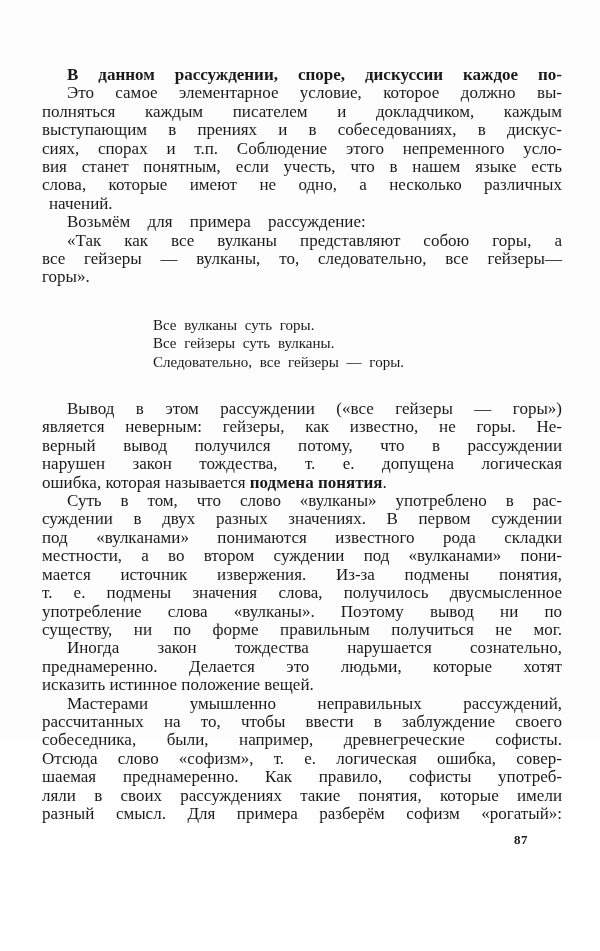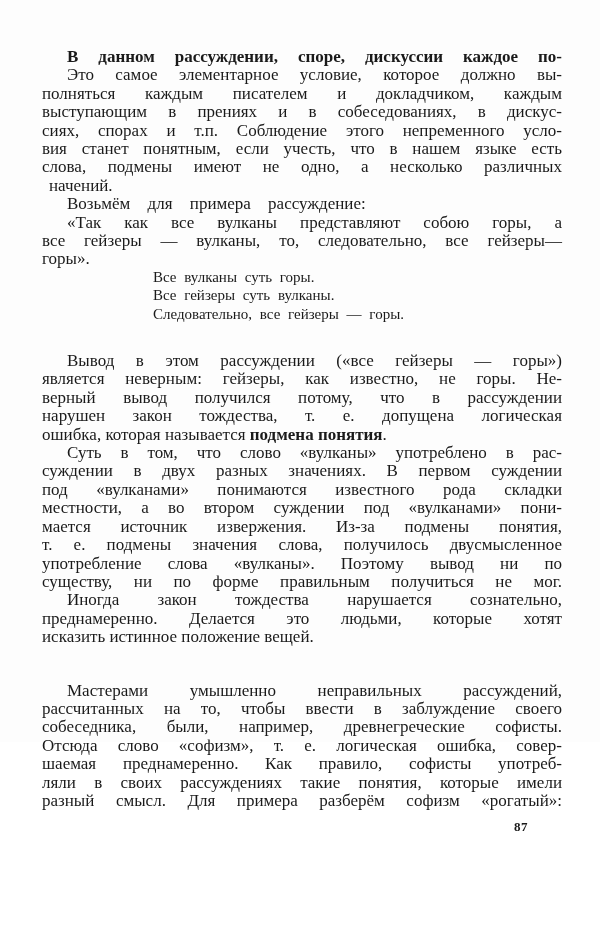--- a/index.html
+++ b/index.html
@@ -4,21 +4,21 @@
 <style>
   html, body { margin: 0; padding: 0; }
   body {
     width: 600px; height: 951px;
     background: #ffffff;
     font-family: "Liberation Serif", "DejaVu Serif", serif;
   }
   .page {
     width: 600px; height: 742px;
     box-sizing: border-box;
-    padding: 48px 38px 0 42px;
+    padding: 66px 38px 0 42px;
     background: #fdfdfd;
     color: #1a1a1a;
     font-size: 17px;
     line-height: 18.4px;
   }
   .line { min-height: 18.4px; }
   .j { text-align: justify; text-align-last: justify; }
   .b { font-weight: bold; text-align: right; }
   .q {
     margin-left: 111px;
@@ -38,46 +38,46 @@
 <body>
 
 <div class="page" style="background: rgb(253, 253, 253); color: rgb(26, 26, 26);">
   <div id="text-block">
       <div class="line j b" style="text-indent: 25px;">В данном рассуждении, споре, дискуссии каждое по-</div>
       <div class="line j" style="text-indent: 25px;">Это самое элементарное условие, которое должно вы-</div>
       <div class="line j">полняться каждым писателем и докладчиком, каждым</div>
       <div class="line j">выступающим в прениях и в собеседованиях, в дискус-</div>
       <div class="line j">сиях, спорах и т.п. Соблюдение этого непременного усло-</div>
       <div class="line j">вия станет понятным, если учесть, что в нашем языке есть</div>
-      <div class="line j">слова, подмены имеют не одно, а несколько различных</div>
+      <div class="line j">слова, которые имеют не одно, а несколько различных</div>
       <div class="line" style="padding-left: 7px;">начений.</div>
       <div class="line" style="text-indent: 25px; word-spacing: 13px;">Возьмём для примера рассуждение:</div>
       <div class="line j" style="text-indent: 25px;">«Так как все вулканы представляют собою горы, а</div>
       <div class="line j">все гейзеры — вулканы, то, следовательно, все гейзеры—</div>
       <div class="line">горы».</div>
-      <div class="line q" style="word-spacing: 4px;">Все вулканы суть горы.</div>
+      <div class="line q" style="margin-top: 30px; word-spacing: 4px;">Все вулканы суть горы.</div>
       <div class="line q" style="word-spacing: 4px;">Все гейзеры суть вулканы.</div>
       <div class="line q" style="word-spacing: 4px;">Следовательно, все гейзеры — горы.</div>
       <div class="line j" style="margin-top: 28px; text-indent: 25px;">Вывод в этом рассуждении («все гейзеры — горы»)</div>
       <div class="line j">является неверным: гейзеры, как известно, не горы. Не-</div>
       <div class="line j">верный вывод получился потому, что в рассуждении</div>
       <div class="line j">нарушен закон тождества, т. е. допущена логическая</div>
       <div class="line"><span>ошибка, которая называется </span><span class="b">подмена понятия</span><span>.</span></div>
       <div class="line j" style="text-indent: 25px;">Суть в том, что слово «вулканы» употреблено в рас-</div>
       <div class="line j">суждении в двух разных значениях. В первом суждении</div>
       <div class="line j">под «вулканами» понимаются известного рода складки</div>
       <div class="line j">местности, а во втором суждении под «вулканами» пони-</div>
       <div class="line j">мается источник извержения. Из-за подмены понятия,</div>
       <div class="line j">т. е. подмены значения слова, получилось двусмысленное</div>
       <div class="line j">употребление слова «вулканы». Поэтому вывод ни по</div>
       <div class="line j">существу, ни по форме правильным получиться не мог.</div>
       <div class="line j" style="text-indent: 25px;">Иногда закон тождества нарушается сознательно,</div>
       <div class="line j">преднамеренно. Делается это людьми, которые хотят</div>
       <div class="line">исказить истинное положение вещей.</div>
-      <div class="line j" style="text-indent: 25px; margin-top: 35px;">Мастерами умышленно неправильных рассуждений,</div>
+      <div class="line j" style="text-indent: 25px;">Мастерами умышленно неправильных рассуждений,</div>
       <div class="line j">рассчитанных на то, чтобы ввести в заблуждение своего</div>
       <div class="line j">собеседника, были, например, древнегреческие софисты.</div>
       <div class="line j">Отсюда слово «софизм», т. е. логическая ошибка, совер-</div>
       <div class="line j">шаемая преднамеренно. Как правило, софисты употреб-</div>
       <div class="line j">ляли в своих рассуждениях такие понятия, которые имели</div>
       <div class="line j">разный смысл. Для примера разберём софизм «рогатый»:</div>
     </div>
   <div class="pagenum">87</div>
 </div>
 

